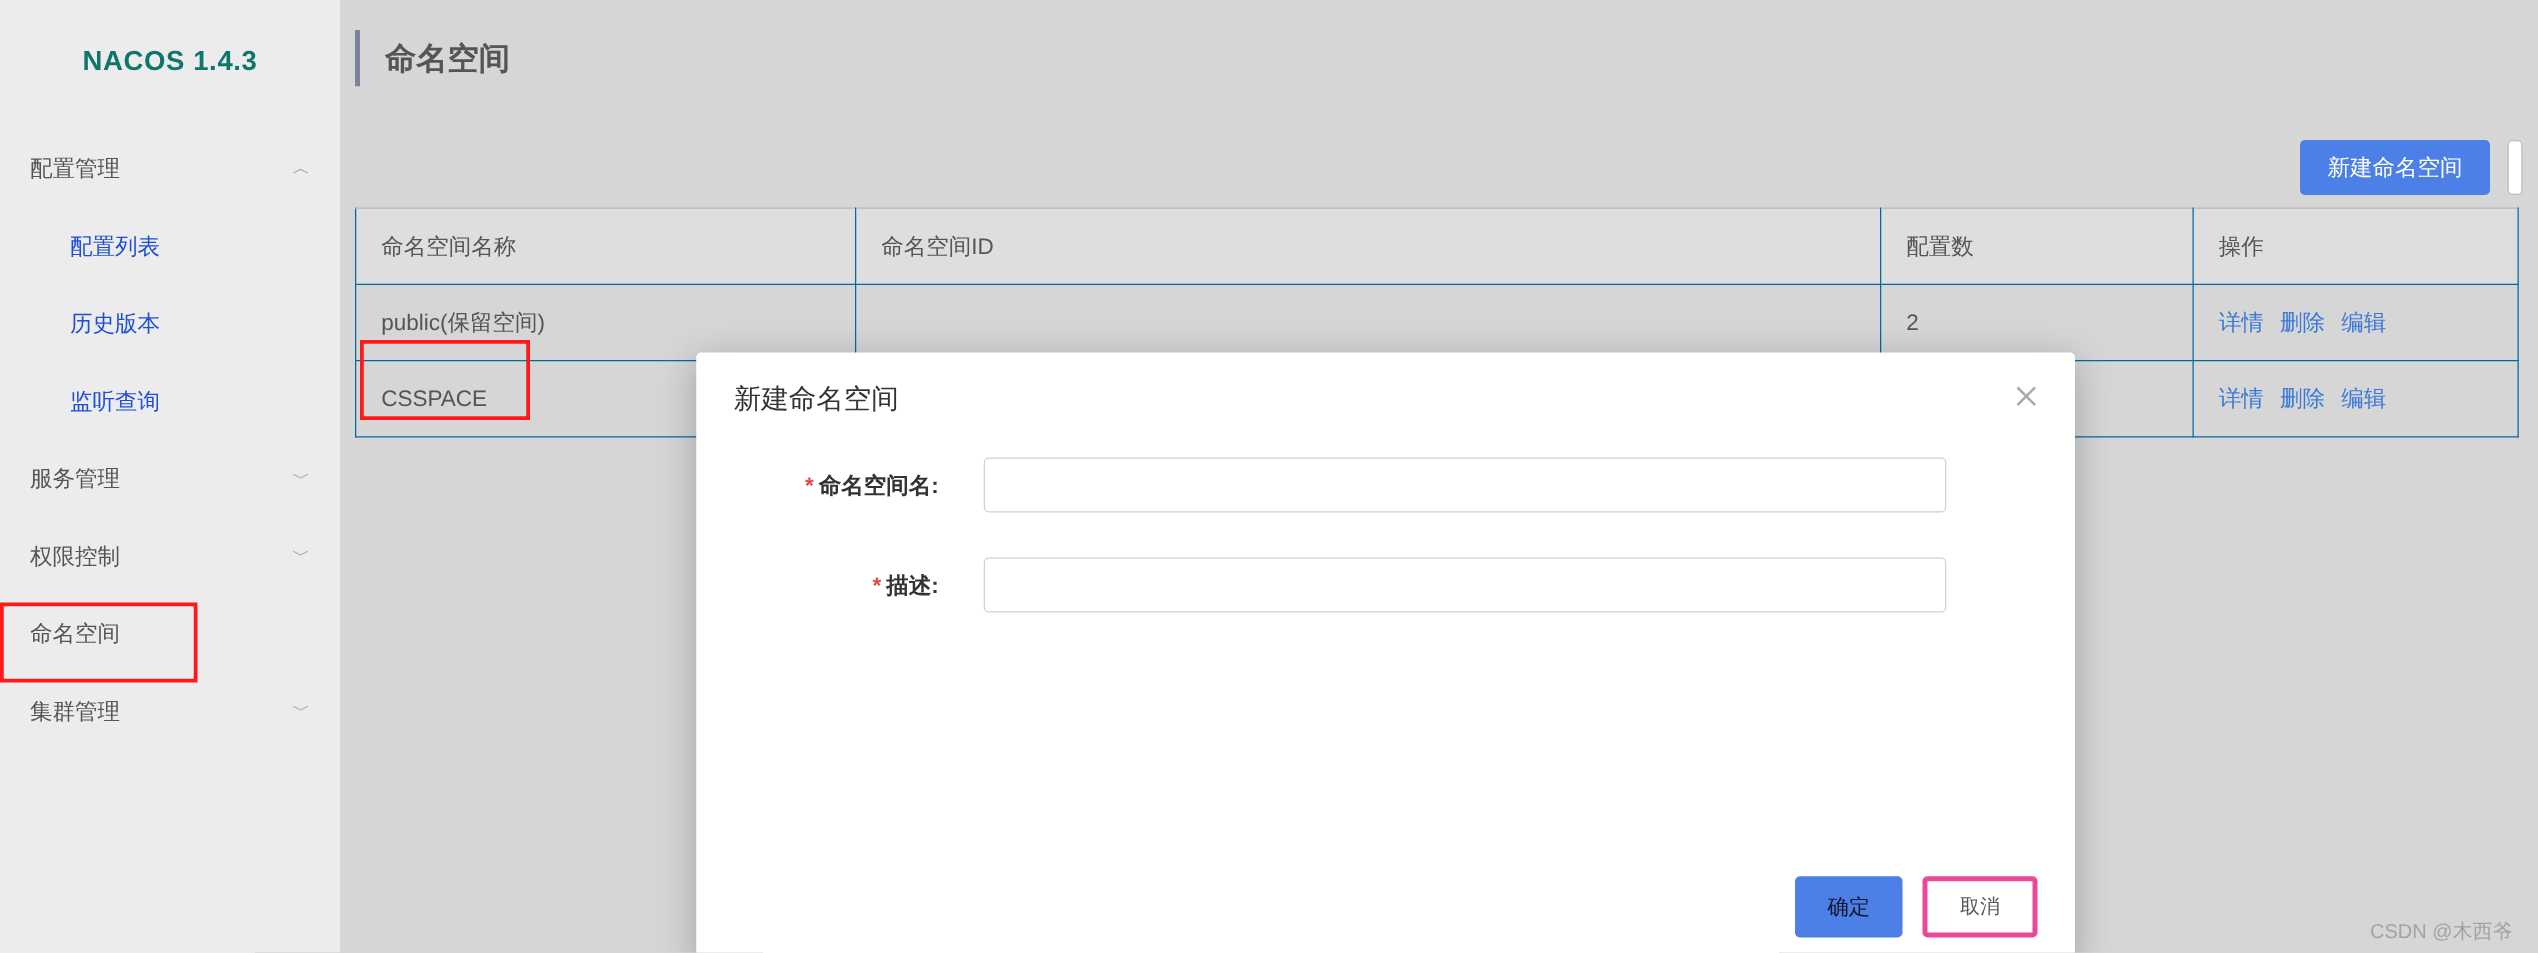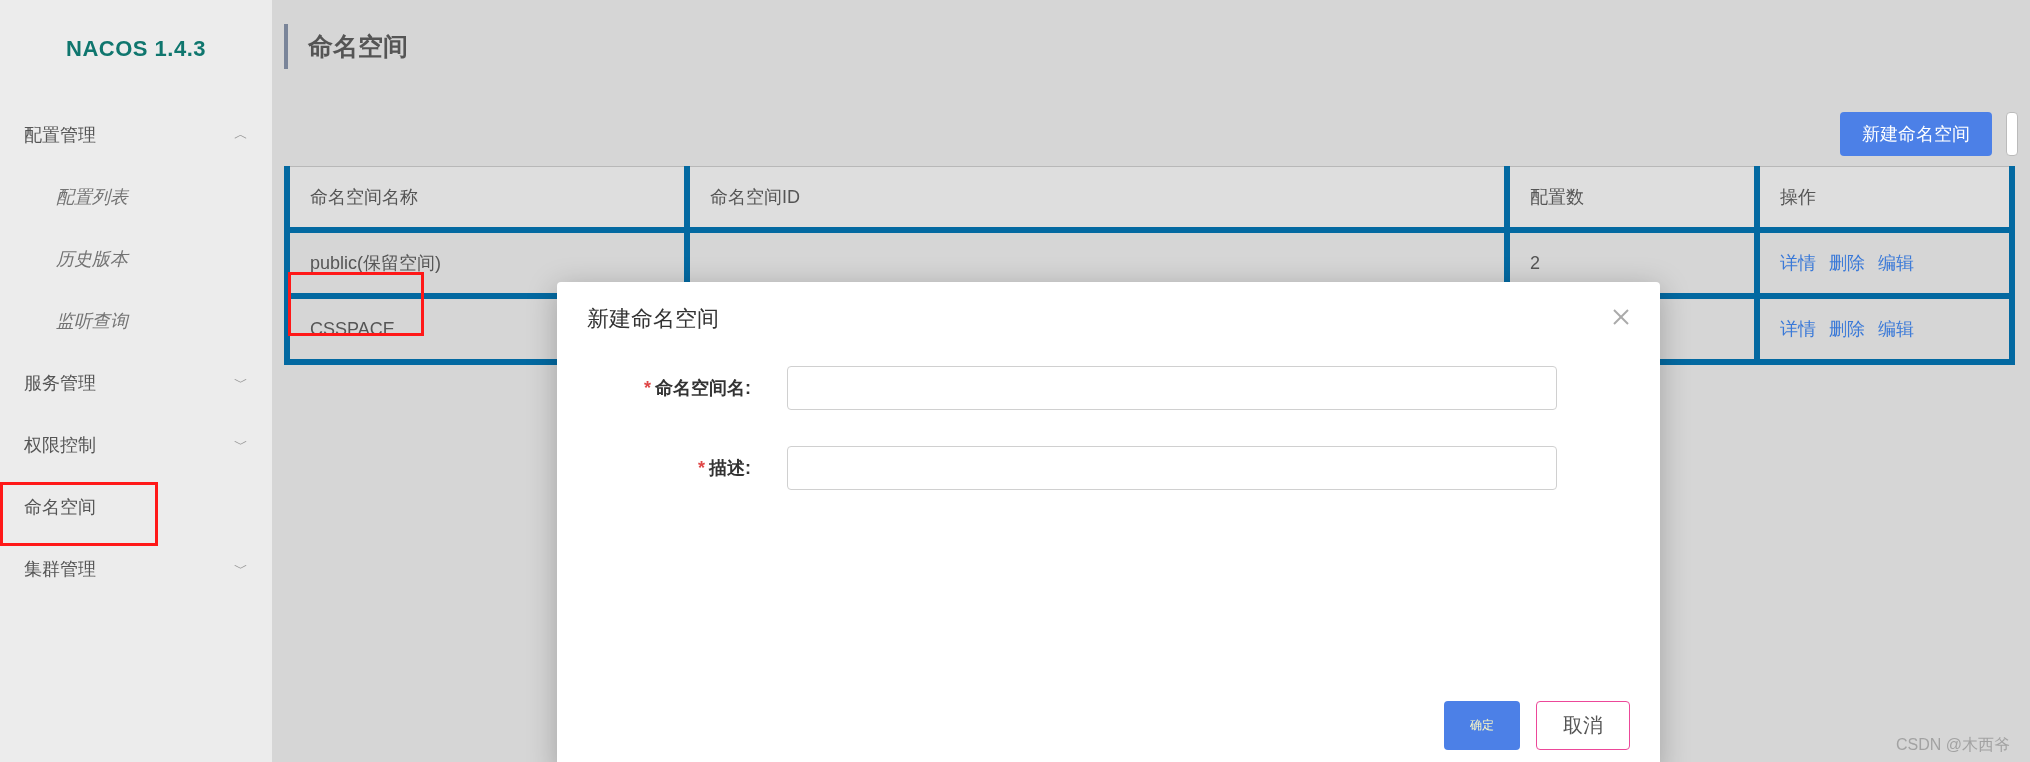--- a/index.html
+++ b/index.html
@@ -38,22 +38,21 @@
     justify-content: space-between;
     padding: 0 24px;
     height: 62px;
     color: #555;
     font-size: 18px;
     cursor: pointer;
   }
   .nav-sub-item {
     padding-left: 56px;
     font-size: 18px;
-    color: #737373;
-    font-style: italic;
+    color: #1d4ed8;
   }
   .chevron { color: #999; font-size: 14px; }
   .hl-red-box { position: absolute; border: 3px solid #ff1818; pointer-events: none; }
 
   .main { flex: 1; position: relative; padding: 0 0 0 0; }
   .title-bar {
     margin: 24px 0 0 12px;
     padding: 6px 20px 6px 20px;
     border-left: 4px solid #7a8599;
     font-size: 25px;
@@ -88,21 +87,21 @@
     top: 166px;
     left: 12px;
     right: 15px;
   }
   table { width: 100%; border-collapse: collapse; background: #d6d6d6; }
   th, td {
     text-align: left;
     padding: 18px 20px;
     font-size: 18px;
     color: #555;
-    border: 6px solid #0369a1;
+    border: 1px solid #0369a1;
   }
   th { background: #dedede; font-weight: 500; border-top: 1px solid #b8b8b8; }
   .col-name { width: 400px; }
   .col-id { width: 820px; }
   .col-count { width: 250px; }
   .row-actions a {
     color: #3a79d8;
     text-decoration: none;
     margin-right: 8px;
     font-size: 18px;
@@ -158,26 +157,26 @@
     background: #fff;
   }
   .modal-footer {
     position: absolute;
     bottom: 22px;
     right: 30px;
     display: flex;
     gap: 16px;
   }
   .btn-ok {
-    background: #4c80e7; color: #fef9c3; border: none;
-    padding: 10px 26px; font-size: 12px; border-radius: 4px; cursor: pointer;
+    background: #4c80e7; color: #0f172a; border: none;
+    padding: 10px 26px; font-size: 17px; border-radius: 4px; cursor: pointer;
   }
   .btn-cancel {
-    background: #fff; color: #555; border: 1px solid #ec4899;
-    padding: 10px 26px; font-size: 20px; border-radius: 4px; cursor: pointer;
+    background: #fff; color: #555; border: 4px solid #ec4899;
+    padding: 10px 26px; font-size: 16px; border-radius: 4px; cursor: pointer;
   }
   .watermark {
     position: absolute;
     bottom: 6px;
     right: 20px;
     color: rgba(120,120,120,0.55);
     font-size: 16px;
     margin-top: 47px;
   }
 </style>

